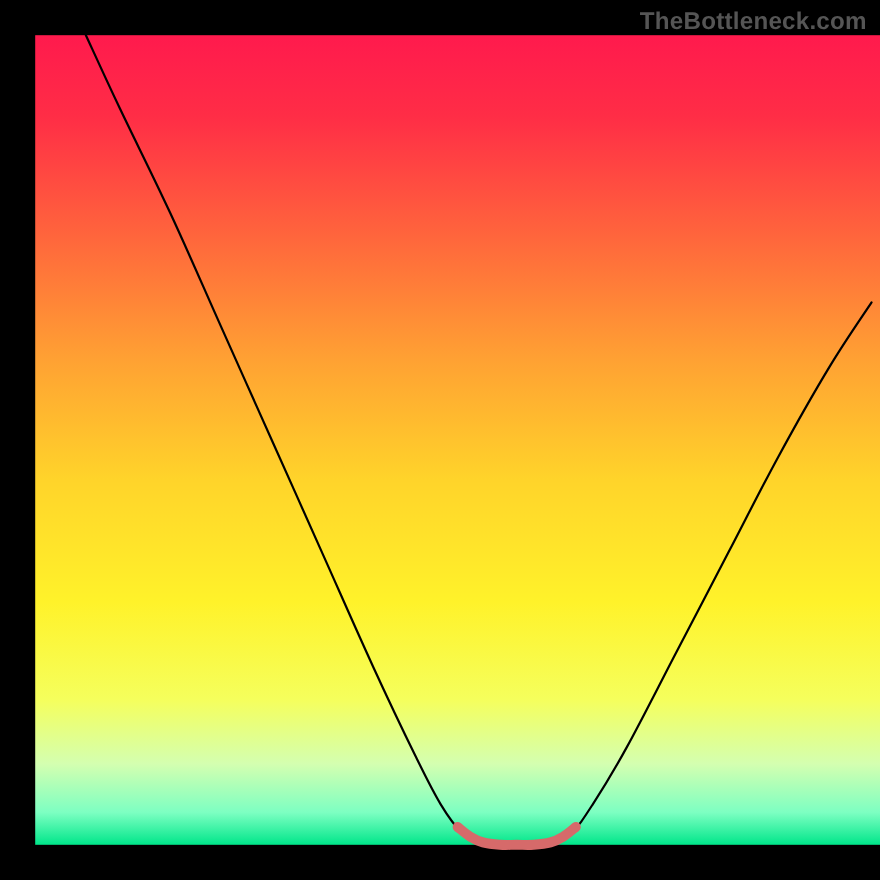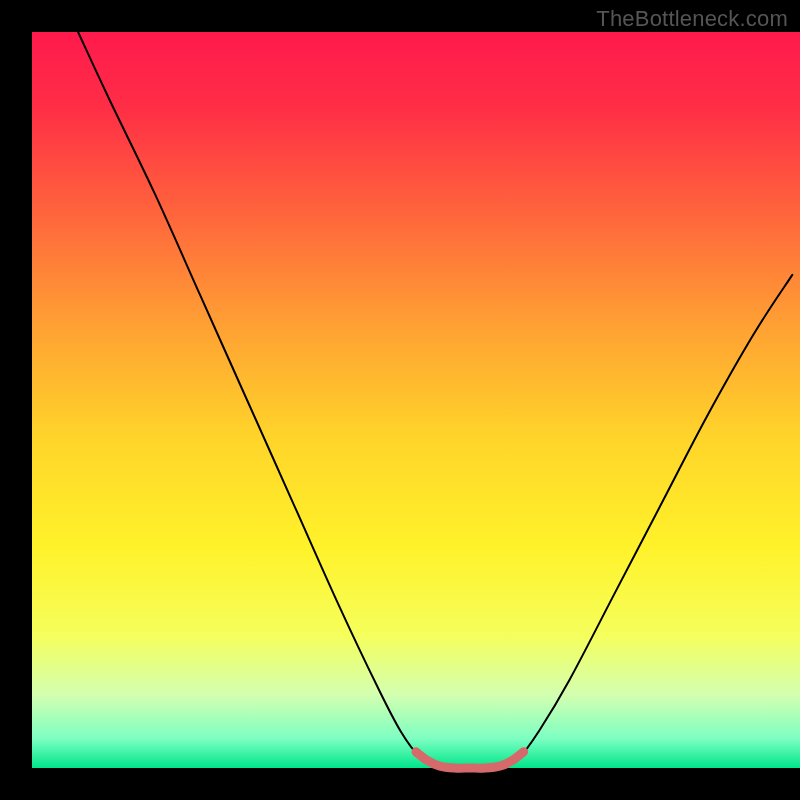--- a/index.html
+++ b/index.html
@@ -17,21 +17,21 @@
     left: 0;
     width: 800px;
     height: 800px;
   }
   .watermark {
     position: absolute;
     top: 6px;
     right: 12px;
     color: #555;
     font-size: 22px;
-    font-weight: 400;
+    font-weight: 700;
     letter-spacing: 0.2px;
   }
 </style>
 </head>
 <body>
 
 <svg class="canvas" viewBox="0 0 800 800" preserveAspectRatio="none">
   <defs>
     <linearGradient id="bg-grad" x1="0" y1="0" x2="0" y2="1">
         <stop offset="0%" stop-color="#ff1a4d"></stop>

